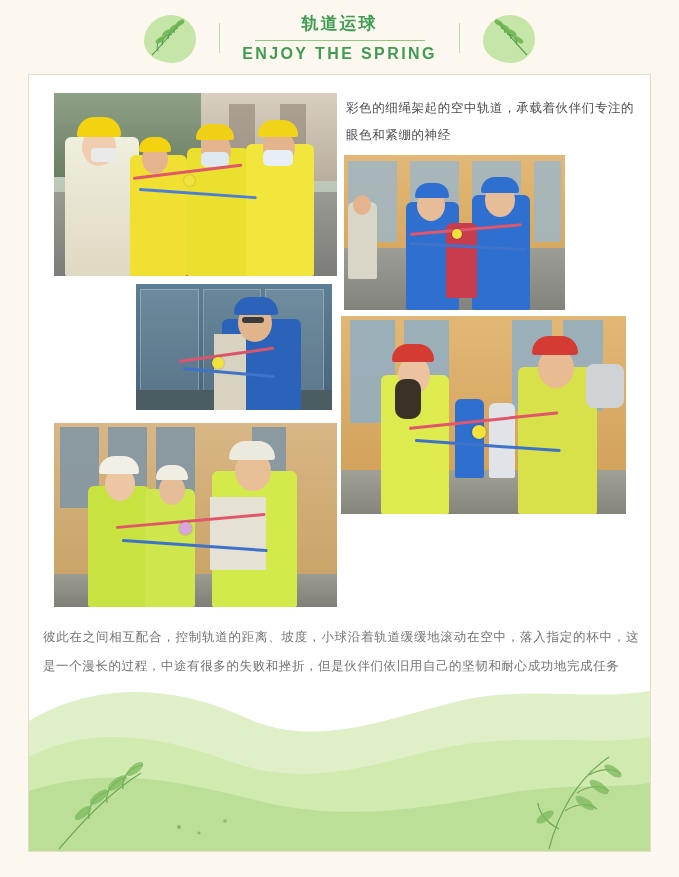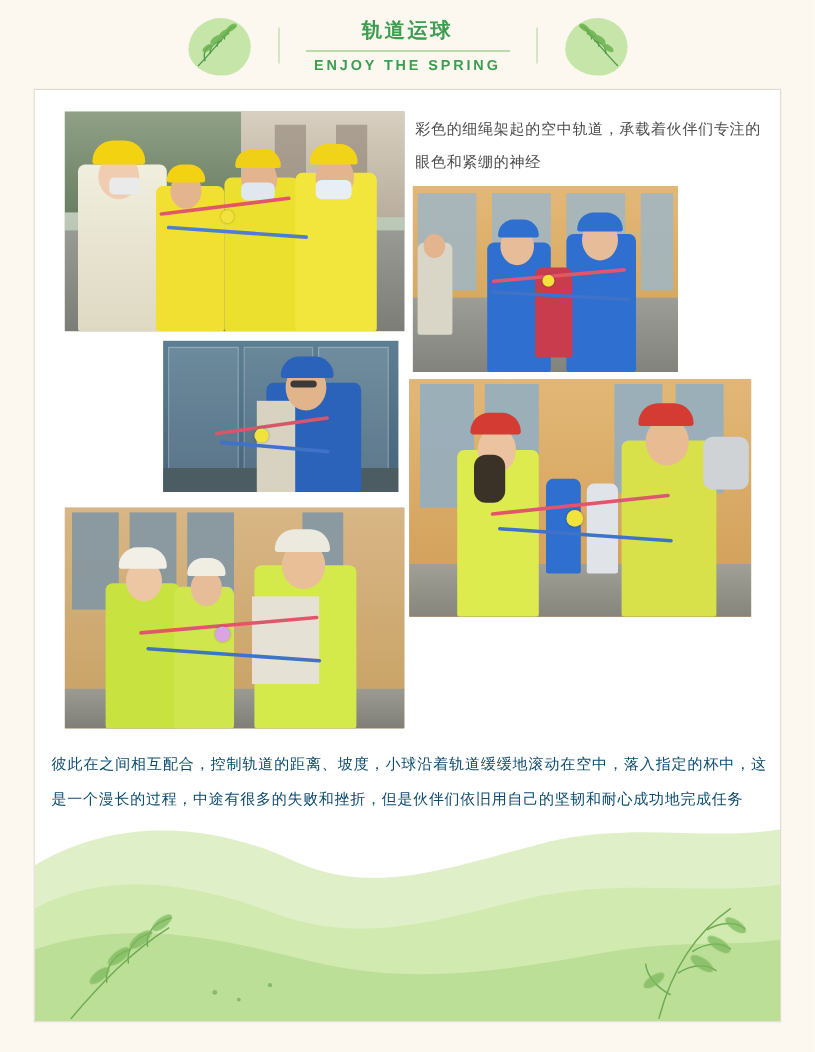--- a/index.html
+++ b/index.html
@@ -65,21 +65,21 @@
     letter-spacing: 2px;
     line-height: 22px;
   }
   .title-rule {
     width: 170px;
     height: 1px;
     background: #8fc97a;
     margin: 5px 0 4px 0;
   }
   .title-sub {
-    font-size: 12px;
+    font-size: 16px;
     font-weight: bold;
     letter-spacing: 2.4px;
     color: #3f9c53;
   }
   .title-sep {
     width: 1px;
     height: 30px;
     background: #b9dba5;
     margin: 0 10px;
   }
@@ -123,21 +123,21 @@
   
   #photo3 { left: 107px; top: 209px; width: 196px; height: 126px; background: #7e93a0; }
   
   #photo4 { left: 312px; top: 241px; width: 285px; height: 198px; background: #c8a77e; }
   
   #photo5 { left: 25px;  top: 348px; width: 283px; height: 184px; background: #b6a488; }
 
   
   .para {
     position: absolute;
-    color: #0c4a6e;
+    color: #737373;
     font-size: 12.5px;
     line-height: 27px;
     letter-spacing: 0.6px;
   }
   #para-top {
     left: 317px;
     top: 20px;
     width: 290px;
     color: #4c4c4c;
   }

